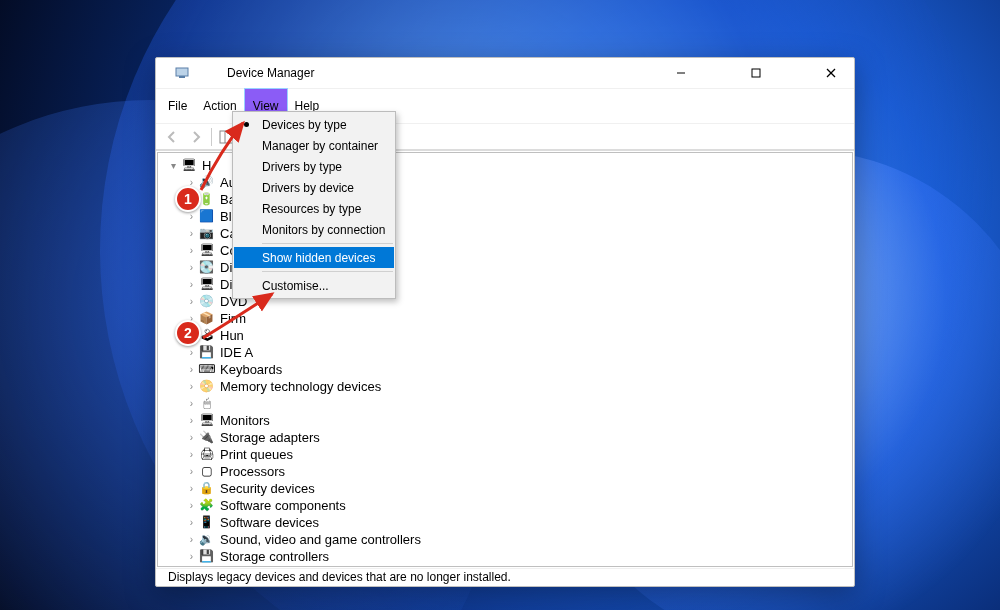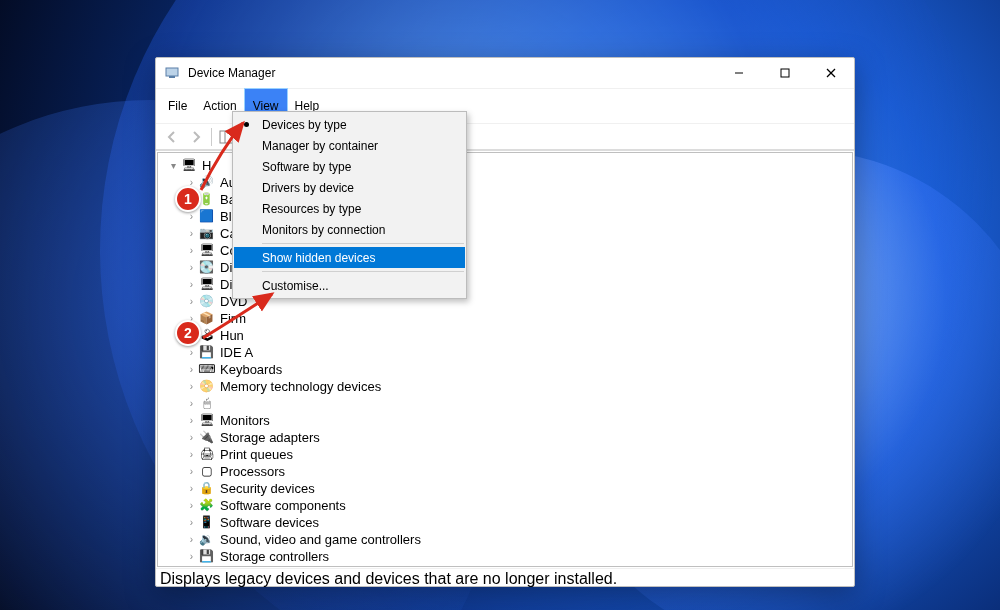--- a/index.html
+++ b/index.html
@@ -17,54 +17,54 @@
 
   .window {
     position: absolute; left: 155px; top: 57px;
     width: 700px; height: 530px;
     background: #fff; border: 1px solid #bfbfbf;
     box-shadow: 0 8px 30px rgba(0,0,0,.35);
     display: flex; flex-direction: column;
     border-radius: 2px;
     color: #000;
   }
-  .titlebar { display:flex; align-items:center; height:30px; padding-left:8px;}
+  .titlebar { display:flex; align-items:center; height:30px; padding-left:18px;gap:29px;}
   .titlebar .ticon { width:16px; height:16px; margin-right:8px; }
   .titlebar .title { flex:1; font-size:12px; }
   .titlebar .wbtn { width:46px; height:30px; display:flex; align-items:center; justify-content:center; }
 
   .menubar { display:flex; height:36px; align-items:stretch; border-top:1px solid #f0f0f0; border-bottom:1px solid #f0f0f0; padding-left:4px;}
   .menubar .mitem { padding: 2px 8px; font-size:12px; display:flex; align-items:center; cursor:default;}
-  .menubar .mitem.active { background:#3b82f6; outline:1px solid #99d1ff; }
+  .menubar .mitem.active { background:#8b5cf6; outline:1px solid #99d1ff; }
 
   .toolbar { display:flex; height:26px; align-items:center; border-bottom:1px solid #dcdcdc; padding-left:4px; gap:0;}
   .toolbar .tbtn { width:24px; height:22px; display:flex; align-items:center; justify-content:center; border:1px solid transparent; color:#555;}
   .toolbar .sep { width:1px; height:18px; background:#ccc; margin:0 3px;}
   .arrow{width:14px;height:14px;stroke:#555;fill:none;stroke-width:2;}
   .arrow.disabled{stroke:#bbb;}
 
   .content { flex:1; display:flex; border-top:1px solid #dcdcdc; overflow:hidden;}
   .treewrap { flex:1; padding:4px 2px 2px 4px; overflow:auto; border:1px solid #bfbfbf; margin:1px; background:#fff;}
   .tree ul { list-style:none; padding-left:18px;}
   .tree li { white-space:nowrap; line-height:17px; display:flex; align-items:center;}
   .tree li .exp { width:11px; display:inline-block; color:#888; font-size:10px; text-align:center; margin-right:2px; position:relative; top:0;}
   .tree li .itxt { padding:0 2px; }
   .ticon-sm{width:16px;height:16px;display:inline-flex;align-items:center;justify-content:center;margin-right:3px;font-size:12px;}
 
   .dropdown {
-    position:absolute; left:232px; top:111px; width:235px;
+    position:absolute; left:232px; top:111px; width:164px;
     background:#f2f2f2; border:1px solid #bcbcbc; box-shadow:2px 3px 6px rgba(0,0,0,.25);
     padding:2px 1px; z-index:50;
   }
   .dropdown .ditem { display:flex; align-items:center; height:21px; padding-left:28px; font-size:12px; position:relative;}
   .dropdown .ditem.sel{ background:#0078d7; color:#fff;}
   .dropdown .ditem .bullet{position:absolute;left:10px;top:8px;width:5px;height:5px;border-radius:50%;background:#000;}
   .dropdown .dsep{height:1px;background:#d0d0d0;margin:3px 1px 3px 28px;}
 
-  .status { height:18px; font-size:16px; padding:1px 4px; border-top:1px solid #f0f0f0; color:#000;}
+  .status { height:18px; font-size:12px; padding:1px 12px; border-top:1px solid #f0f0f0; color:#000;}
 
   .badge { position:absolute; width:26px; height:26px; background:#d92a1c; border:2px solid #fff; border-radius:50%; color:#fff; font-weight:bold; display:flex; align-items:center; justify-content:center; font-size:14px; z-index:60; box-shadow:0 1px 3px rgba(0,0,0,.4);}
   .b1{left:175px; top:186px;}
   .b2{left:175px; top:320px;}
   .anno-arrow{position:absolute;z-index:55;pointer-events:none;}
 </style>
 </head>
 <body>
 
 <div class="swirl s1"></div>
@@ -266,21 +266,21 @@
 <div class="dropdown">
   <div id="dd-items">
       <div class="ditem">
         <span class="bullet"></span>
         <span>Devices by type</span>
       </div>
       <div class="ditem">
         <span>Manager by container</span>
       </div>
       <div class="ditem">
-        <span>Software by type</span>
+        <span>Drivers by type</span>
       </div>
       <div class="ditem">
         <span>Drivers by device</span>
       </div>
       <div class="ditem">
         <span>Resources by type</span>
       </div>
       <div class="ditem">
         <span>Monitors by connection</span>
       </div>

